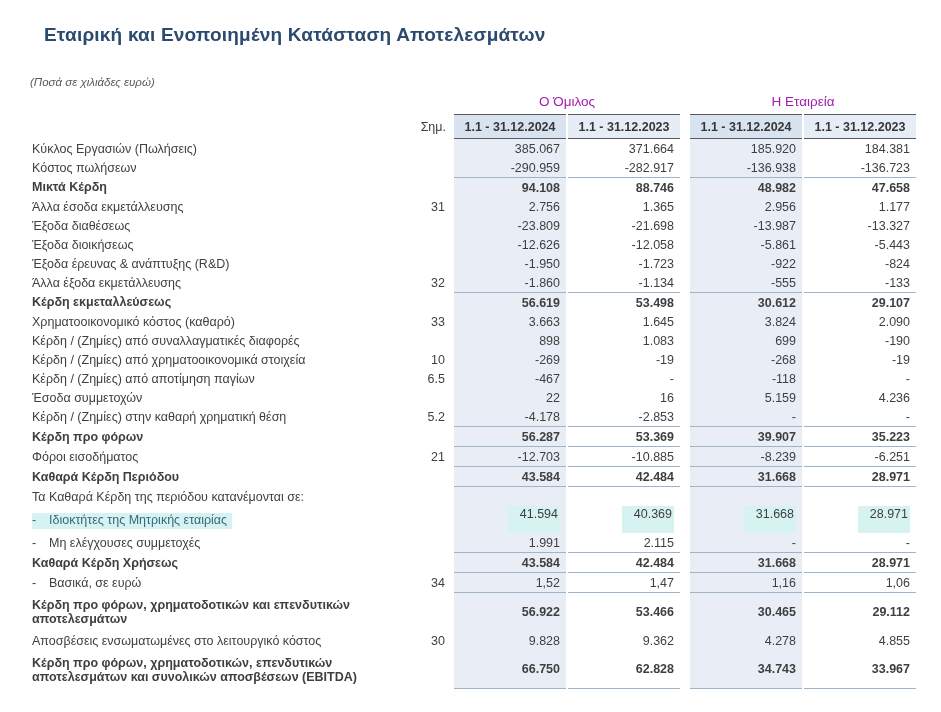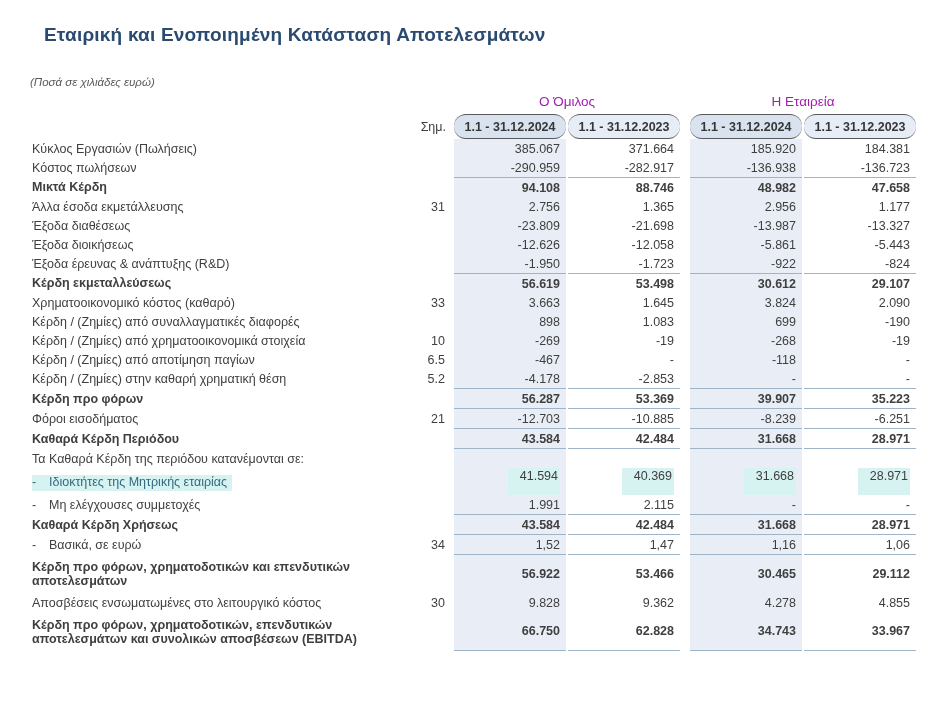--- a/index.html
+++ b/index.html
@@ -27,21 +27,21 @@
   col.c-val   { width:112px; }
   col.c-gap   { width:6px;   }
 
   tr.group-row td {
     text-align:center; font-size:13.5px; color:#a21caf;
     padding:3px 0 5px 0; height:16px;
   }
   tr.period-row td { height:21px; }
   tr.period-row td.ph {
     font-weight:bold; text-align:center; font-size:12.5px; color:#363636;
-    border-top:1px solid #58595b; border-bottom:1px solid #58595b;border-radius:12px;
+    border-top:1px solid #58595b; border-bottom:1px solid #58595b;
   }
   td.h24 { background:#d9e3f0; }
   td.h23 { background:#e7edf6; }
   td.note-h { text-align:right; padding-right:6px; color:#3f3f3f; }
 
   tbody td { height:19px; padding:0; vertical-align:middle; }
   td.label { text-align:left; }
   td.note  { text-align:right; padding-right:7px; }
   td.v     { text-align:right; padding-right:6px; white-space:nowrap; }
   td.shade { background:#e9eef6; }
@@ -152,20 +152,29 @@
         </tr>
         <tr>
           <td class="label">Έξοδα έρευνας &amp; ανάπτυξης (R&amp;D)</td>
           <td class="note"></td>
           <td class="v shade">-1.950</td>
           <td class="v">-1.723</td>
           <td class="gapcol"></td>
           <td class="v shade">-922</td>
           <td class="v">-824</td>
         </tr>
+        <tr>
+          <td class="label">Άλλα έξοδα εκμετάλλευσης</td>
+          <td class="note">32</td>
+          <td class="v shade">-1.860</td>
+          <td class="v">-1.134</td>
+          <td class="gapcol"></td>
+          <td class="v shade">-555</td>
+          <td class="v">-133</td>
+        </tr>
         <tr class="bold">
           <td class="label">Κέρδη εκμεταλλεύσεως</td>
           <td class="note"></td>
           <td class="v shade lt">56.619</td>
           <td class="v lt">53.498</td>
           <td class="gapcol"></td>
           <td class="v shade lt">30.612</td>
           <td class="v lt">29.107</td>
         </tr>
         <tr>
@@ -198,20 +207,29 @@
         <tr>
           <td class="label">Κέρδη / (Ζημίες) από αποτίμηση παγίων</td>
           <td class="note">6.5</td>
           <td class="v shade">-467</td>
           <td class="v">-</td>
           <td class="gapcol"></td>
           <td class="v shade">-118</td>
           <td class="v">-</td>
         </tr>
         <tr>
+          <td class="label">Έσοδα συμμετοχών</td>
+          <td class="note"></td>
+          <td class="v shade">22</td>
+          <td class="v">16</td>
+          <td class="gapcol"></td>
+          <td class="v shade">5.159</td>
+          <td class="v">4.236</td>
+        </tr>
+        <tr>
           <td class="label">Κέρδη / (Ζημίες) στην καθαρή χρηματική θέση</td>
           <td class="note">5.2</td>
           <td class="v shade">-4.178</td>
           <td class="v">-2.853</td>
           <td class="gapcol"></td>
           <td class="v shade">-</td>
           <td class="v">-</td>
         </tr>
         <tr class="bold">
           <td class="label">Κέρδη προ φόρων</td>

